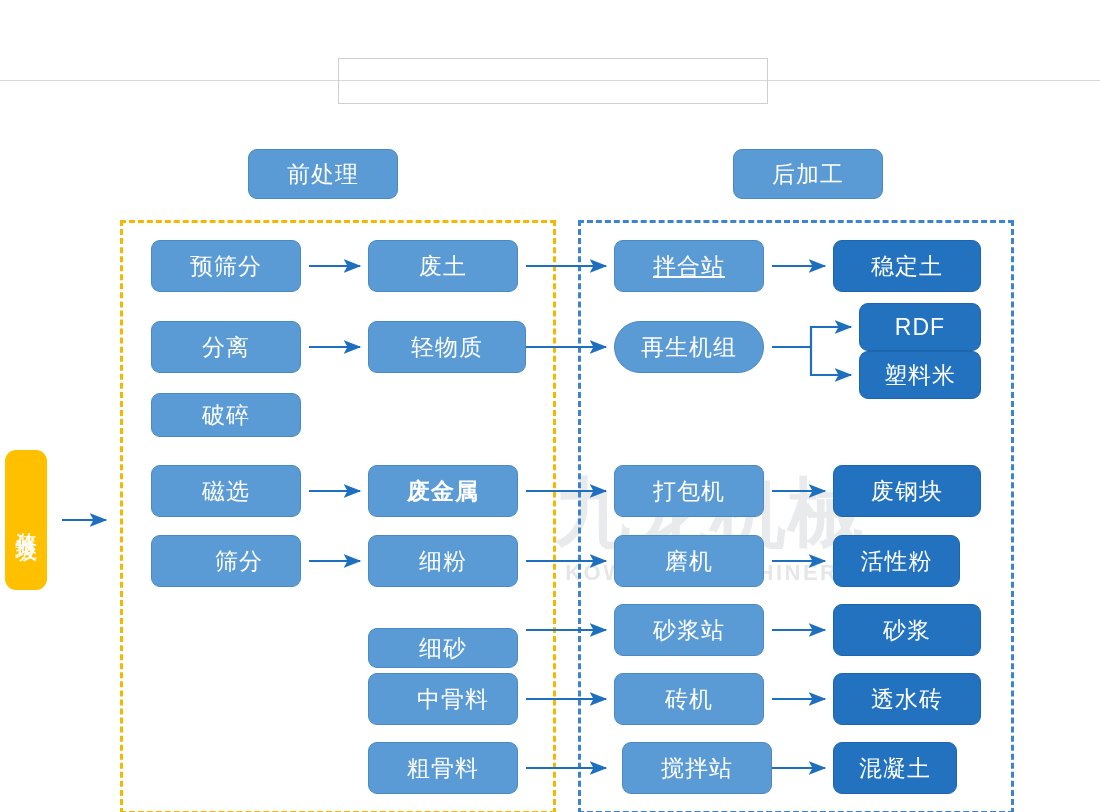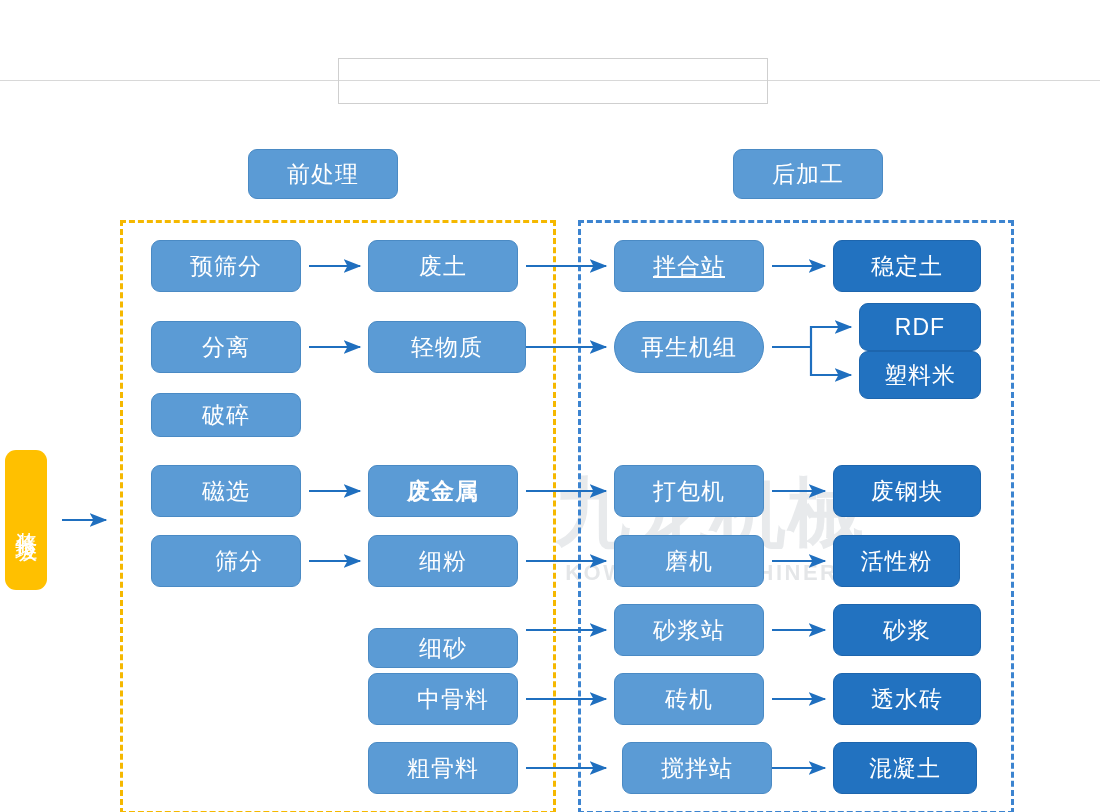--- a/index.html
+++ b/index.html
@@ -207,21 +207,21 @@
       </div>
       <div class="node dark" style="left: 833px; top: 535px; width: 127px; height: 52px;">
         <span>活性粉</span>
       </div>
       <div class="node dark" style="left: 833px; top: 604px; width: 148px; height: 52px;">
         <span>砂浆</span>
       </div>
       <div class="node dark" style="left: 833px; top: 673px; width: 148px; height: 52px;">
         <span>透水砖</span>
       </div>
-      <div class="node dark" style="left: 833px; top: 742px; width: 144px; height: 52px;">
+      <div class="node dark" style="left: 833px; top: 742px; width: 124px; height: 52px;">
         <span>混凝土</span>
       </div>
       <div class="node feed" style="left: 5px; top: 450px; width: 42px; height: 140px;">
         <span>装修垃圾</span>
       </div>
     </div>
 
 </div>
 
 </body></html>

